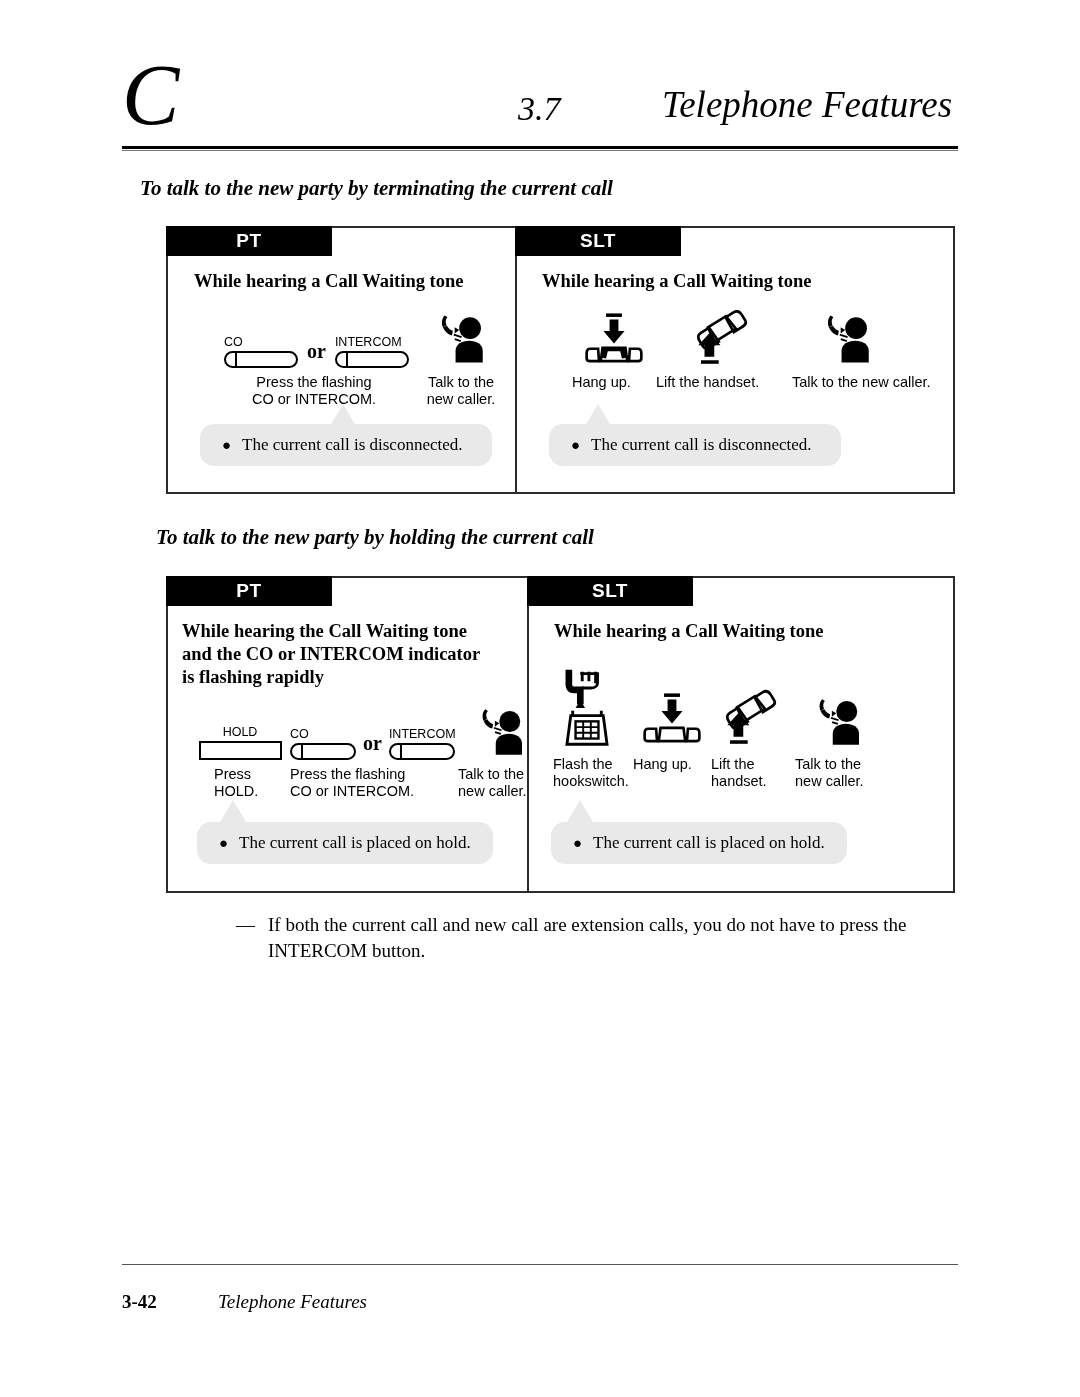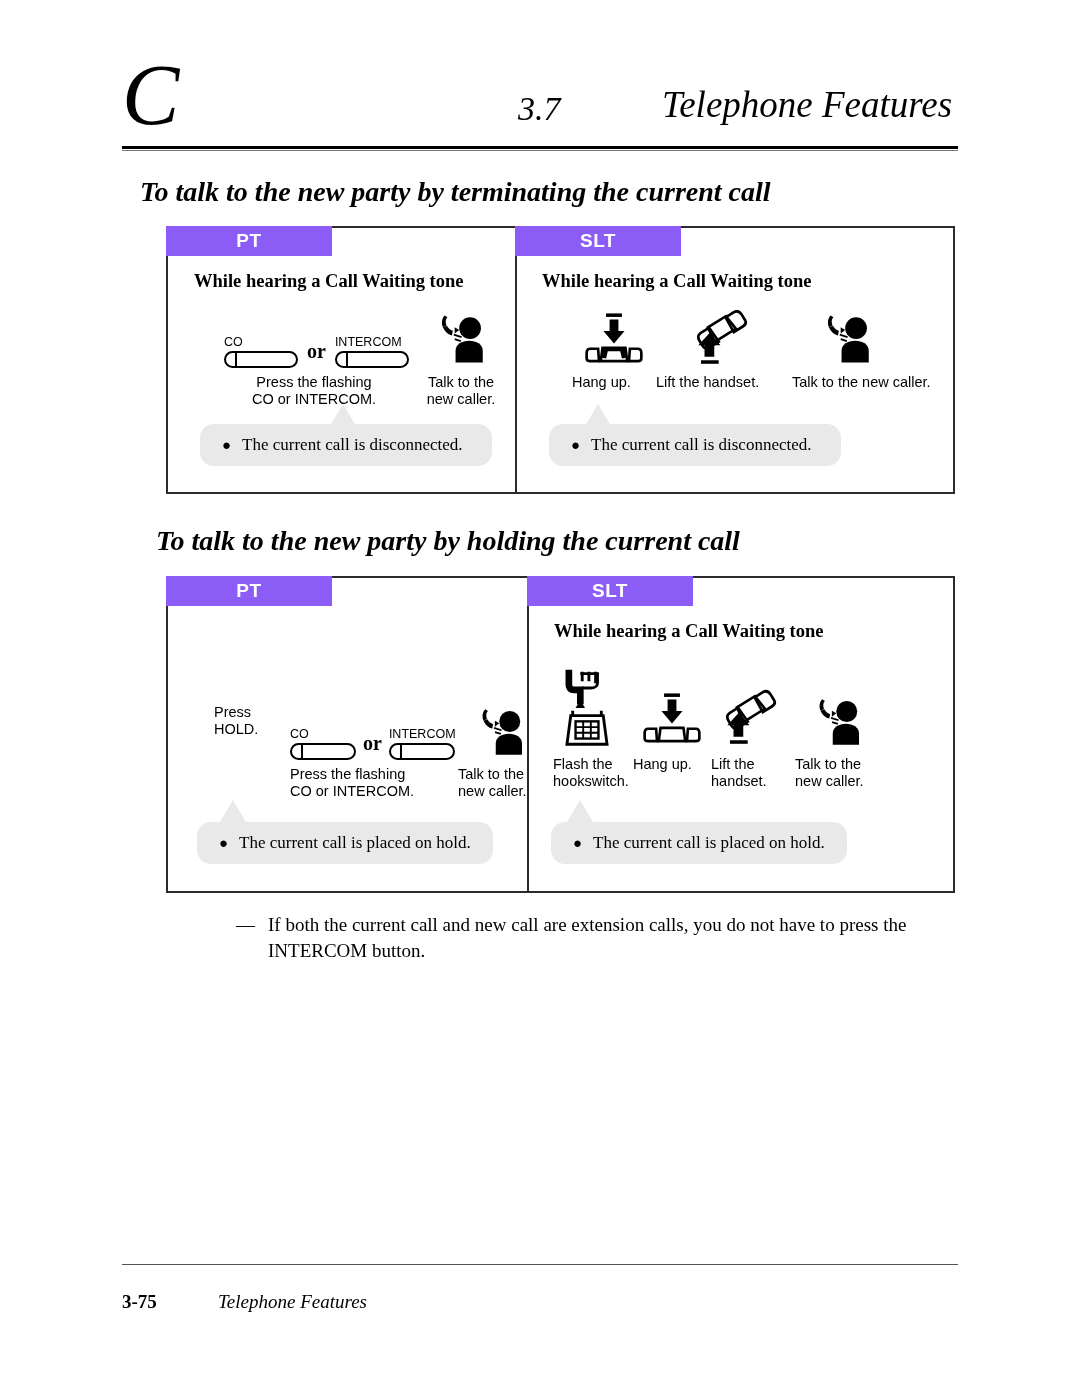--- a/index.html
+++ b/index.html
@@ -73,21 +73,21 @@
     width: 100%; height: 1px;
     background: #777;
   }
 
   
   .section-heading {
     position: absolute;
     font-family: "Liberation Serif", serif;
     font-style: italic;
     font-weight: bold;
-    font-size: 28px;
+    font-size: 21px;
     line-height: 1;
     white-space: nowrap;
   }
 
   
   .proc-box {
     position: absolute;
     border: 2px solid #2b2b2b;
     box-sizing: border-box;
     background: #fff;
@@ -99,21 +99,21 @@
     box-sizing: border-box;
   }
   .panel.left {
     border-right: 2px solid #2b2b2b;
   }
   .tab {
     position: absolute;
     left: -2px;
     top: -2px;
     height: 30px;
-    background: #8b5cf6;
+    background: #000000;
     color: #ffffff;
     font-family: "Liberation Sans", sans-serif;
     font-weight: bold;
     font-size: 19px;
     letter-spacing: 0.5px;
     display: flex;
     align-items: center;
     justify-content: center;
     box-sizing: border-box;
   }
@@ -408,24 +408,33 @@
     </div>
   </div>
 </div>
 
 <div class="section-heading" style="left:156px; top:527px;">To talk to the new party by holding the current call</div>
 
 <div class="proc-box" style="left:166px; top:576px; width:789px; height:317px;">
 
   <div class="panel left" style="left:0px; width:361px;">
     <div class="tab" style="width:166px;">PT</div>
+    <div class="panel-heading" style="left: 14px; top: 42px; width: 330px; white-space: pre-line;">While hearing the Call Waiting tone
+and the CO or INTERCOM indicator
+is flashing rapidly</div>
 
     <div class="steps" style="left:22px; top:120px;">
 
       <div class="step" style="width:100px;">
+        <div class="step-art btn-art">
+          <div class="pt-btn-wrap">
+            <div class="pt-btn-name center">HOLD</div>
+            <div class="pt-btn square"></div>
+          </div>
+        </div>
         <div class="step-label" style="white-space: pre-line; margin-left: 24px;">Press HOLD.</div>
       </div>
 
       <div class="step" style="width:168px;">
         <div class="step-art btn-art" style="justify-content:flex-start;">
           <div style="display:flex; align-items:flex-end;">
             <div class="pt-btn-wrap">
               <div class="pt-btn-name">CO</div>
               <div class="pt-btn" style="width:66px;">
                   <span class="lamp"></span>
@@ -555,14 +564,14 @@
     </div>
   </div>
 </div>
 
 <div id="bottom-note">
   <span class="dash">—</span>
   <span class="note-text">If both the current call and new call are extension calls, you do not have to press the INTERCOM button.</span>
 </div>
 
 <div id="footer-rule"></div>
-<div id="footer-page-number">3-75</div>
+<div id="footer-page-number">3-42</div>
 <div id="footer-title">Telephone Features</div>
 
 </body></html>

